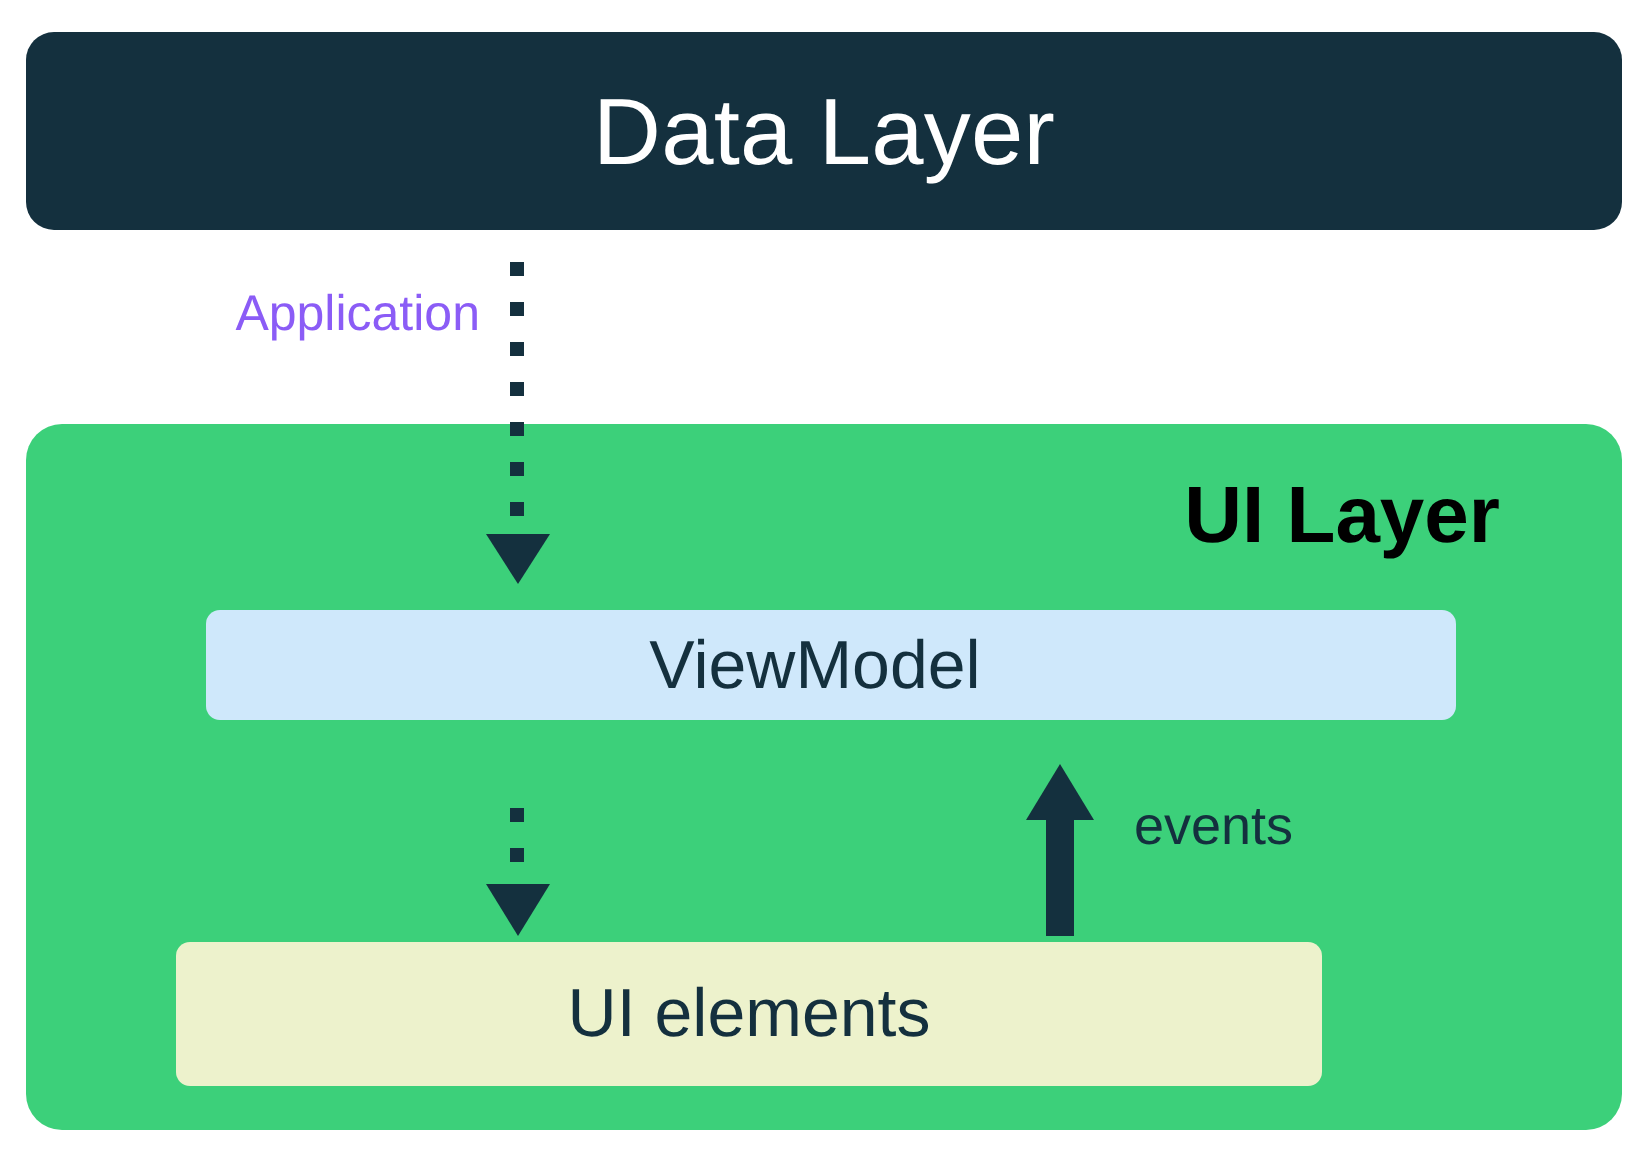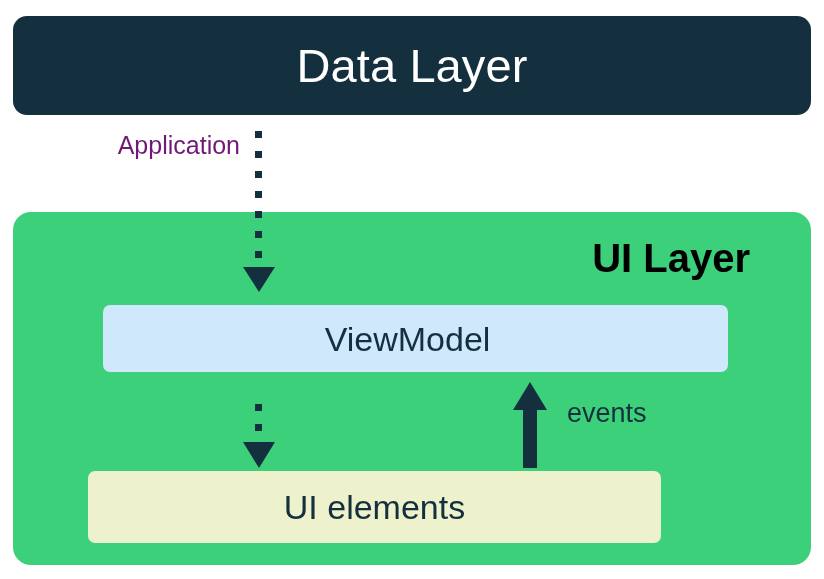--- a/index.html
+++ b/index.html
@@ -41,24 +41,24 @@
     line-height: 1;
     font-weight: 400;
     letter-spacing: 0.1px;
     white-space: nowrap;
   }
 
   
   .app-data-label {
     position: absolute;
     left: 60px;
-    top: 130px;
+    top: 142px;
     width: 180px;
     text-align: right;
-    color: #701a75;
+    color: #8b5cf6;
     font-size: 25px;
     line-height: 31px;
     font-weight: 400;
   }
 
   
   .ui-layer-box {
     position: absolute;
     left: 13px;
     top: 212px;
@@ -78,21 +78,21 @@
     font-weight: 700;
     white-space: nowrap;
   }
 
   
   .viewmodel-box {
     position: absolute;
     left: 103px;
     top: 305px;
     width: 625px;
-    height: 67px;
+    height: 55px;
     background: #cfe8fb;
     border-radius: 7px;
     box-sizing: border-box;
     display: flex;
     align-items: center;
     justify-content: center;
   }
   .viewmodel-label {
     color: #14303e;
     font-size: 34px;

